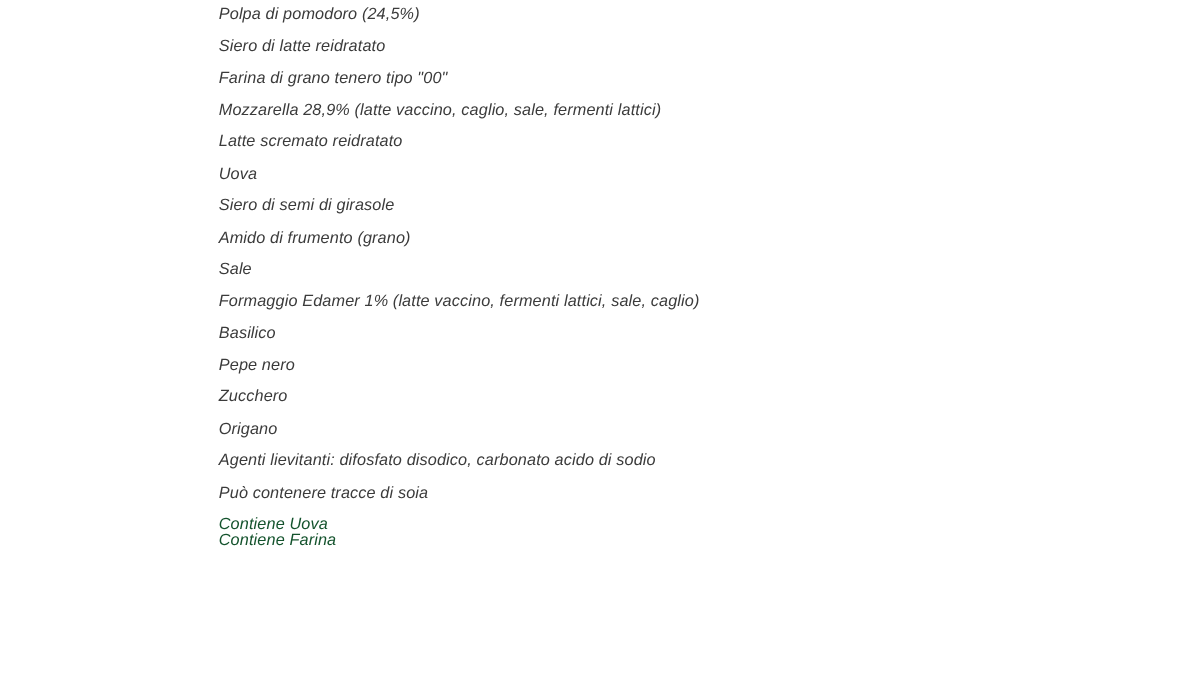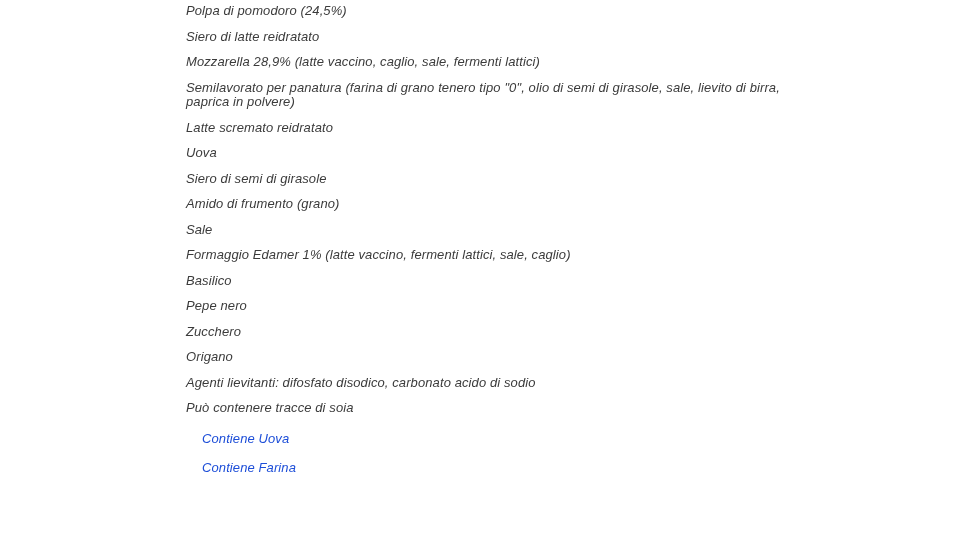--- a/index.html
+++ b/index.html
@@ -9,53 +9,53 @@
   }
   body {
     width: 960px;
     height: 540px;
     overflow: hidden;
     position: relative;
     font-family: "Liberation Sans", sans-serif;
   }
   .ingredient-list {
     position: absolute;
-    left: 186px;
+    left: 175px;
     top: 4px;
     width: 612px;
   }
   .ing-line {
     font-style: italic;
     font-size: 13px;
     line-height: 14.5px;
     color: #3b3b3b;
     margin: 0 0 11px 0;
     letter-spacing: 0.1px;
   }
   .allergen-block {
     margin: 0;
     padding: 0;
   }
   .allergen-line {
     font-style: italic;
     font-size: 13px;
     line-height: 13.2px;
-    color: #1d4ed8;
-    margin: 16px;
+    color: #14532d;
+    margin: 0;
     letter-spacing: 0.1px;
   }
 </style>
 </head>
 <body>
 
 <main class="ingredient-list">
   <p class="ing-line">Polpa di pomodoro (24,5%)</p>
   <p class="ing-line">Siero di latte reidratato</p>
+  <p class="ing-line">Farina di grano tenero tipo "00"</p>
   <p class="ing-line">Mozzarella 28,9% (latte vaccino, caglio, sale, fermenti lattici)</p>
-  <p class="ing-line">Semilavorato per panatura (farina di grano tenero tipo "0", olio di semi di girasole, sale, lievito di birra, paprica in polvere)</p>
   <p class="ing-line">Latte scremato reidratato</p>
   <p class="ing-line">Uova</p>
   <p class="ing-line">Siero di semi di girasole</p>
   <p class="ing-line">Amido di frumento (grano)</p>
   <p class="ing-line">Sale</p>
   <p class="ing-line">Formaggio Edamer 1% (latte vaccino, fermenti lattici, sale, caglio)</p>
   <p class="ing-line">Basilico</p>
   <p class="ing-line">Pepe nero</p>
   <p class="ing-line">Zucchero</p>
   <p class="ing-line">Origano</p>

